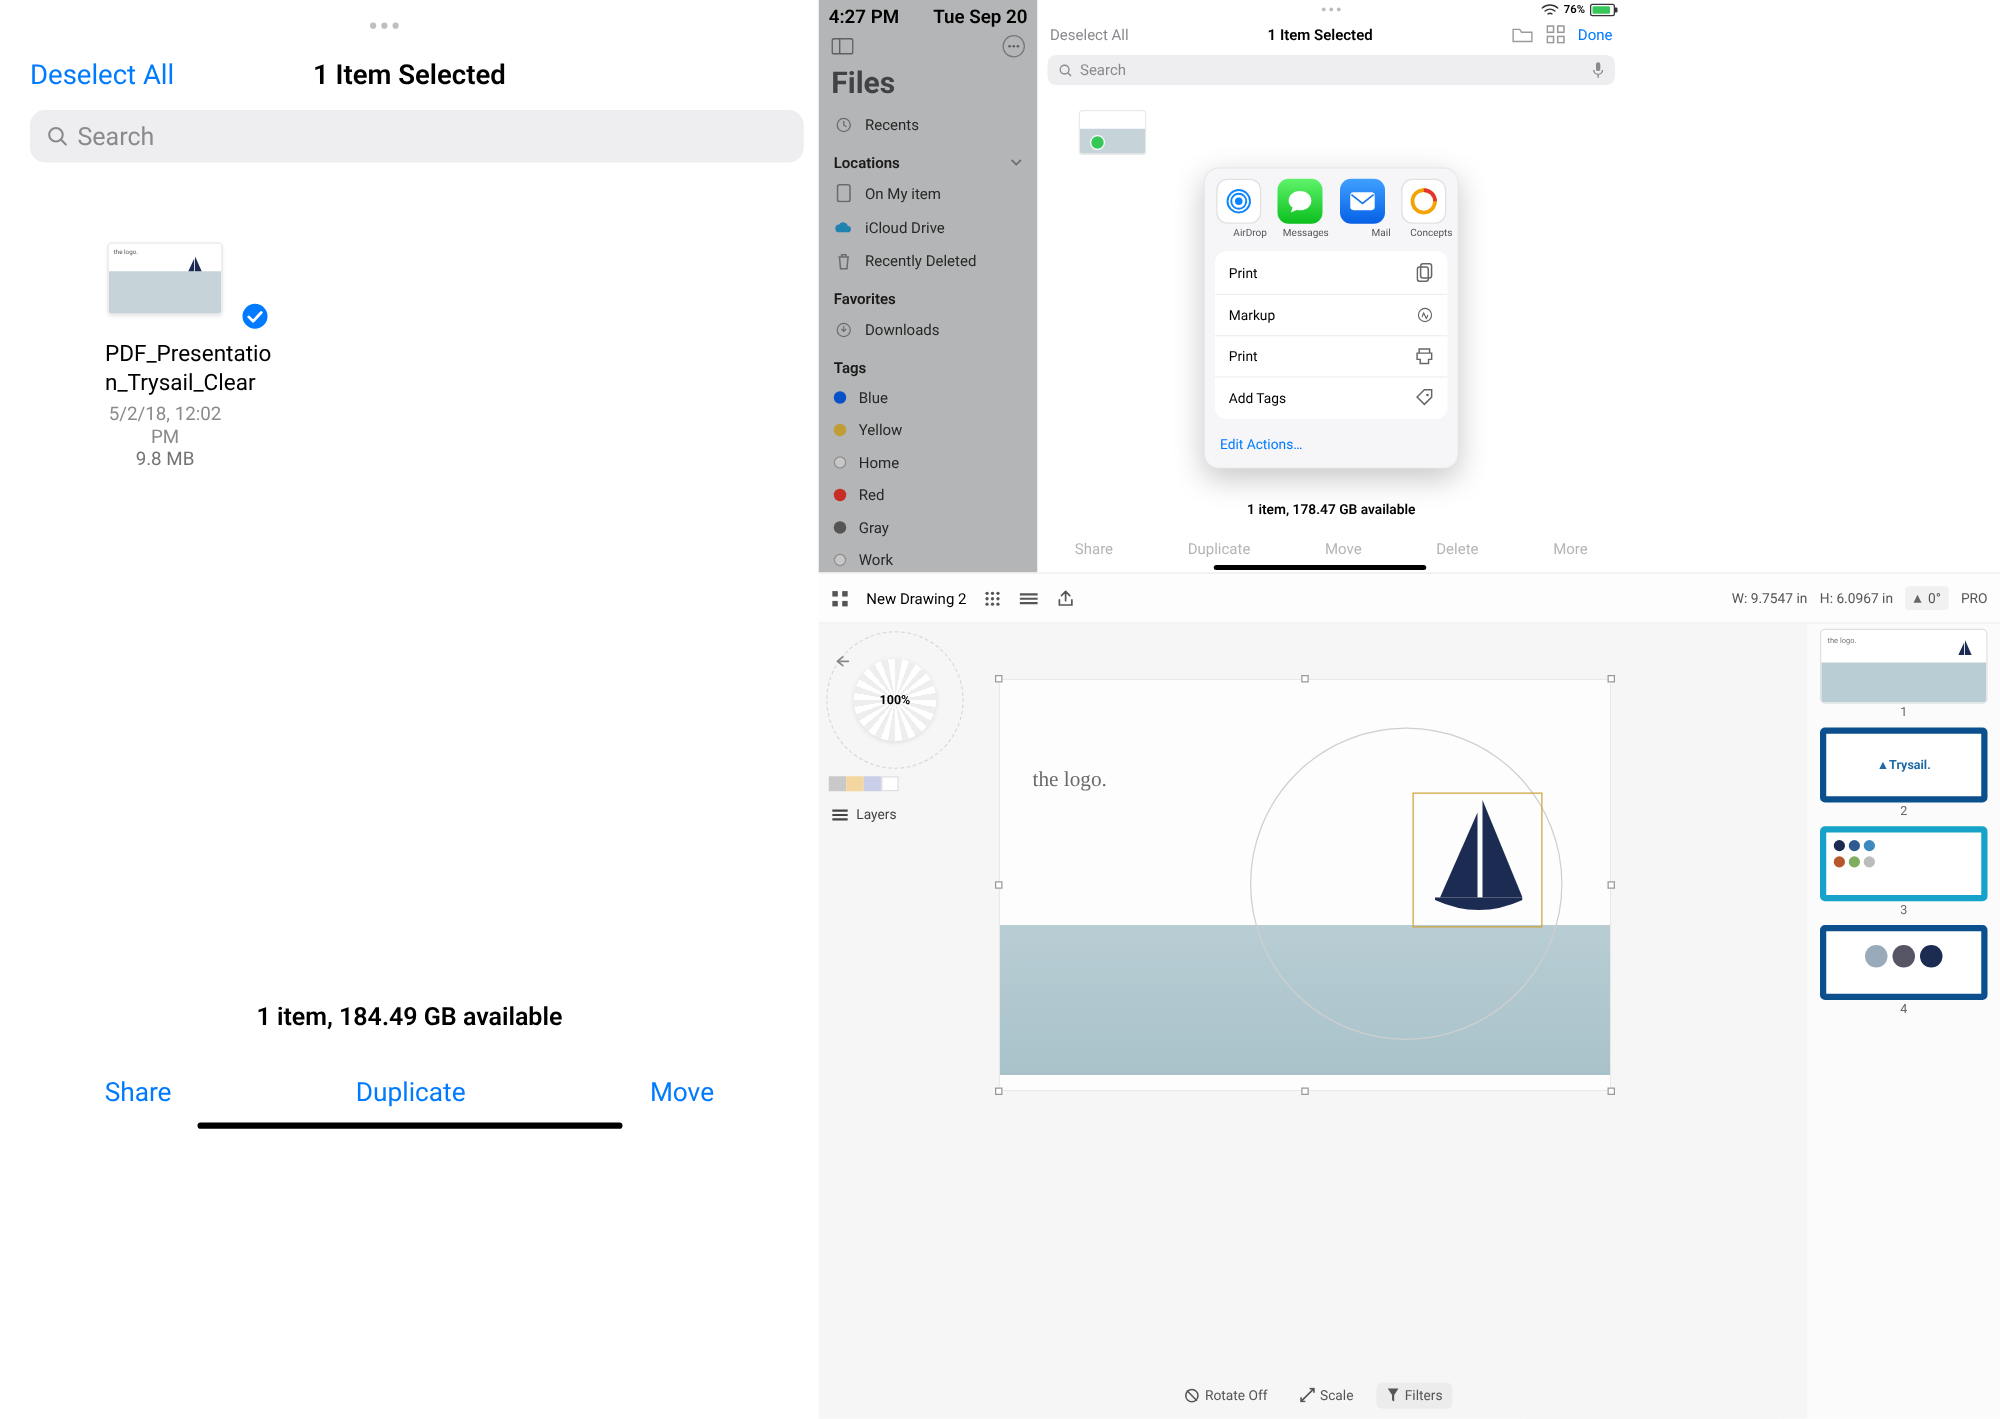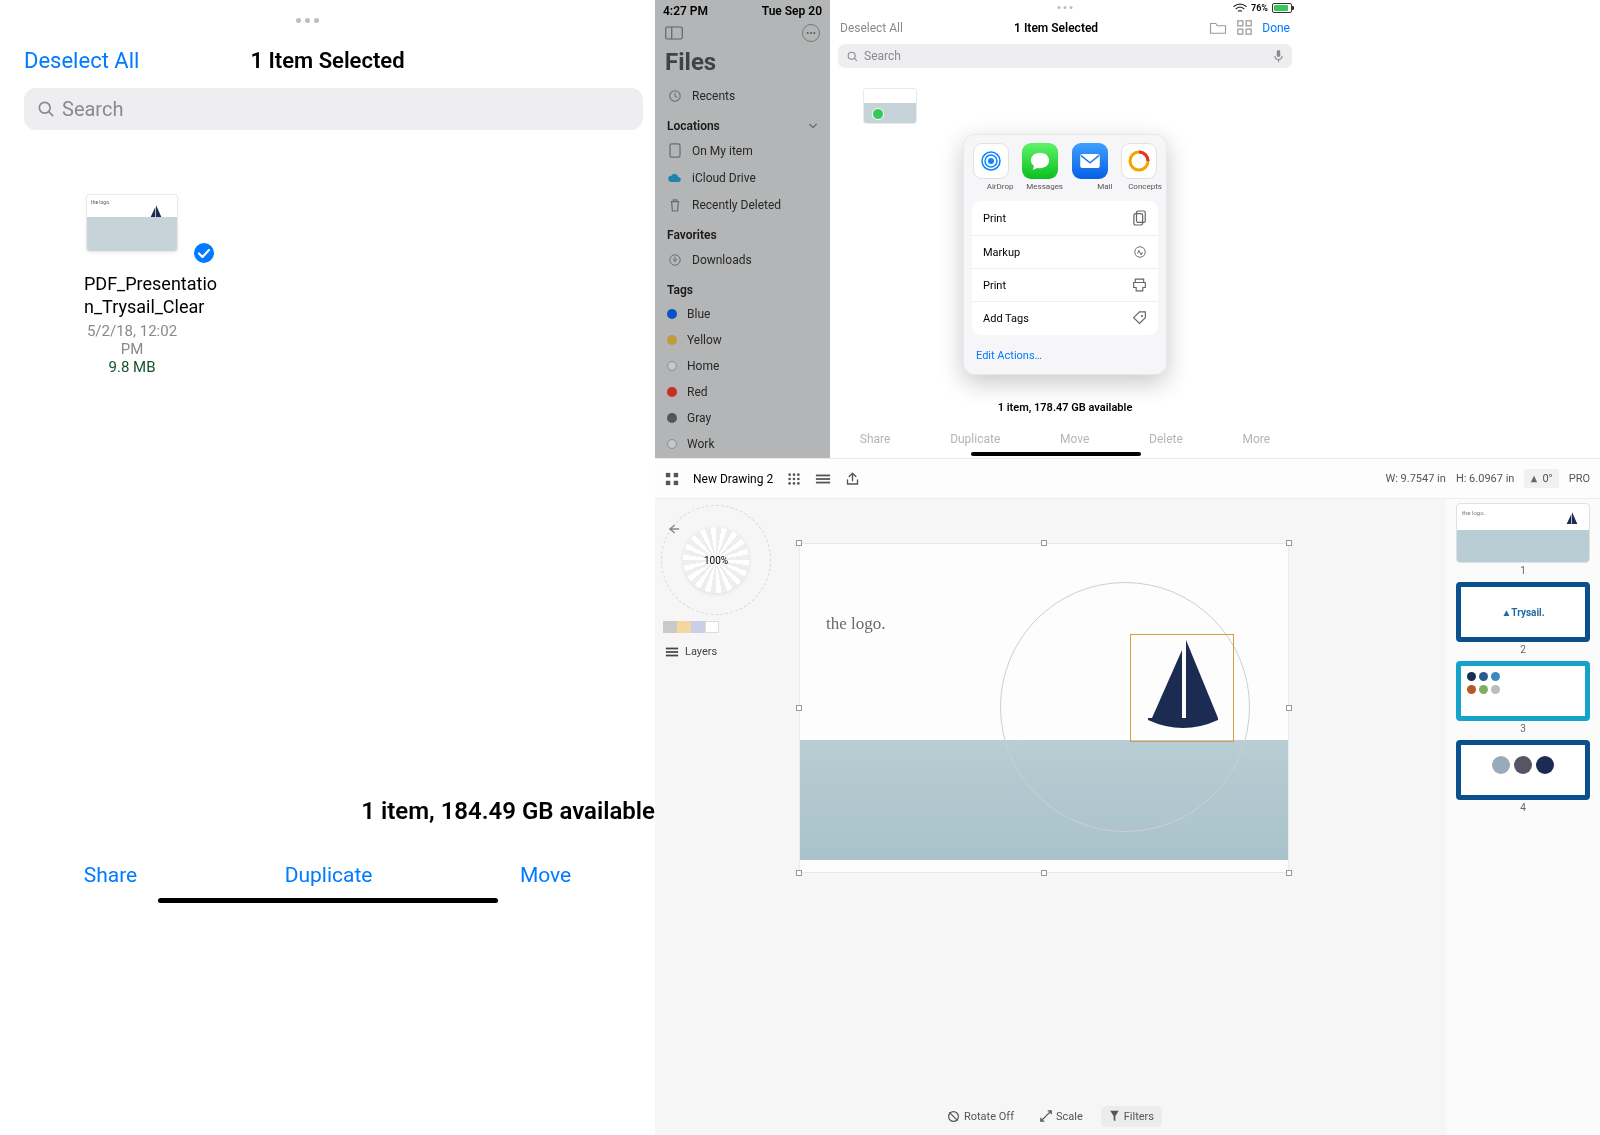--- a/index.html
+++ b/index.html
@@ -18,32 +18,32 @@
 .l-search .ph{font-size:20px;color:#8a8a8e}
 .l-file{position:absolute;left:84px;top:194px;width:96px;text-align:center}
 .thumb{width:92px;height:58px;border-radius:4px;background:#fff;border:1px solid #eaeaea;position:relative;overflow:hidden;box-shadow:0 1px 3px rgba(0,0,0,.08)}
 .thumb .sea{position:absolute;bottom:0;left:0;right:0;height:60%;background:#c6d4d9}
 .thumb .boat{position:absolute;right:14px;top:10px;width:14px;height:16px}
 .thumb .label{position:absolute;left:4px;top:4px;font-size:5px;color:#555}
 .chk{position:absolute;right:-38px;bottom:-13px}
 .chk svg{width:24px;height:24px}
 .l-fname{margin-top:16px;font-size:18px;line-height:23px;white-space:pre-line}
 .l-fdate{margin-top:4px;color:#8a8a8e;font-size:15px}
-.l-fsize{color:#14532d;font-size:15px}
-.l-status{position:absolute;bottom:310px;left:0;right:0;text-align:right;font-size:24px;font-weight:600}
+.l-fsize{color:#737373;font-size:15px}
+.l-status{position:absolute;bottom:310px;left:0;right:0;text-align:center;font-size:20px;font-weight:600}
 .l-actions{position:absolute;bottom:248px;left:0;right:0;display:flex;justify-content:space-around;padding:0 10px}
 .l-actions button{background:none;border:none;color:#007aff;font-size:21px}
 .l-home{position:absolute;bottom:232px;left:50%;transform:translateX(-50%);width:340px;height:5px;background:#000;border-radius:3px}
 
 
 #p-tr{left:655px;top:0;width:645px;height:458px;background:#fff}
 
 .tr-sb{position:absolute;left:0;top:0;width:175px;height:458px;background:#e7e8e9}
 .tr-sb .darken{position:absolute;inset:0;background:rgba(0,0,0,.22);pointer-events:none}
-.tr-status{display:flex;align-items:center;justify-content:space-between;padding:4px 8px 0 8px;font-size:12px;font-weight:600}
+.tr-status{display:flex;align-items:center;justify-content:space-between;padding:4px 8px 0 8px;font-size:15px;font-weight:600}
 .tr-top{display:flex;align-items:center;justify-content:space-between;padding:6px 10px 4px 10px}
 .cir{width:18px;height:18px;border:1.3px solid #9a9a9a;border-radius:50%;display:flex;align-items:center;justify-content:center;color:#7a7a7a}
 .tr-h1{padding:2px 10px 6px 10px;font-size:24px;font-weight:700;color:#54555a}
 .tr-row{display:flex;align-items:center;gap:10px;padding:6px 12px;font-size:12px;color:#333}
 .tr-row .ic{width:15px;height:15px;display:flex;align-items:center;justify-content:center;color:#8a8a8e}
 .tr-sec{padding:10px 12px 4px 12px;font-size:12px;font-weight:600;color:#222;display:flex;align-items:center;justify-content:space-between}
 .tagdot{width:10px;height:10px;border-radius:50%}
 
 .tr-ct{position:absolute;left:175px;top:0;right:0;height:458px;background:#fff}
 .tr-ct-dark{position:absolute;inset:0;background:rgba(255,255,255,0);pointer-events:none}
@@ -86,21 +86,21 @@
 
 #p-br{left:655px;top:458px;width:945px;height:677px;background:#fbfbfb;border-top:1px solid #e9e9e9}
 .br-top{position:absolute;left:0;right:0;top:0;height:40px;display:flex;align-items:center;justify-content:space-between;padding:0 10px;background:#fdfdfd;border-bottom:1px solid #eee}
 .br-top .l{display:flex;align-items:center;gap:14px;font-size:12px}
 .br-top .l .ic{color:#555}
 .br-top .r{display:flex;align-items:center;gap:10px;font-size:11px;color:#555}
 .br-top .r .sel{background:#f1f1f1;padding:3px 6px;border-radius:3px;display:flex;align-items:center;gap:4px}
 .canvas{position:absolute;left:0;top:40px;right:154px;bottom:0;background:#f6f6f6}
 .wheel{position:absolute;left:6px;top:6px;width:110px;height:110px}
 .wheel .outer{position:absolute;inset:0;border-radius:50%;border:1px dashed rgba(0,0,0,.12)}
-.wheel .inner{position:absolute;left:22px;top:22px;right:22px;bottom:22px;border-radius:50%;background:repeating-conic-gradient(#eee 0 10deg,#fff 10deg 20deg);display:flex;align-items:center;justify-content:center;font-size:10px;font-weight:400;box-shadow:0 1px 4px rgba(0,0,0,.1)}
+.wheel .inner{position:absolute;left:22px;top:22px;right:22px;bottom:22px;border-radius:50%;background:repeating-conic-gradient(#eee 0 10deg,#fff 10deg 20deg);display:flex;align-items:center;justify-content:center;font-size:10px;font-weight:700;box-shadow:0 1px 4px rgba(0,0,0,.1)}
 .sw{position:absolute;left:8px;top:122px;display:flex}
 .sw span{width:14px;height:12px}
 .layers{position:absolute;left:10px;top:146px;display:flex;align-items:center;gap:6px;font-size:11px;color:#444}
 .artb{position:absolute;left:144px;top:44px;width:490px;height:330px;background:#fdfdfd;border:1px solid #e9e9e9}
 .artb .hnd{width:6px;height:6px;background:#fff;border:1px solid #999;position:absolute}
 .artb .sea2{position:absolute;left:0;right:0;bottom:12px;height:120px;background:linear-gradient(#b8cdd4,#a9c2ca)}
 .artb .txt{position:absolute;left:26px;top:70px;font-size:17px;color:#6a6a6a;font-family:Georgia,serif}
 .artb .circ{position:absolute;left:200px;top:38px;width:250px;height:250px;border:1px solid #cfcfcf;border-radius:50%}
 .artb .boatbox{position:absolute;left:330px;top:90px;width:104px;height:108px;border:1px solid #cfa33a}
 .artb .sail{position:absolute;left:348px;top:96px}

